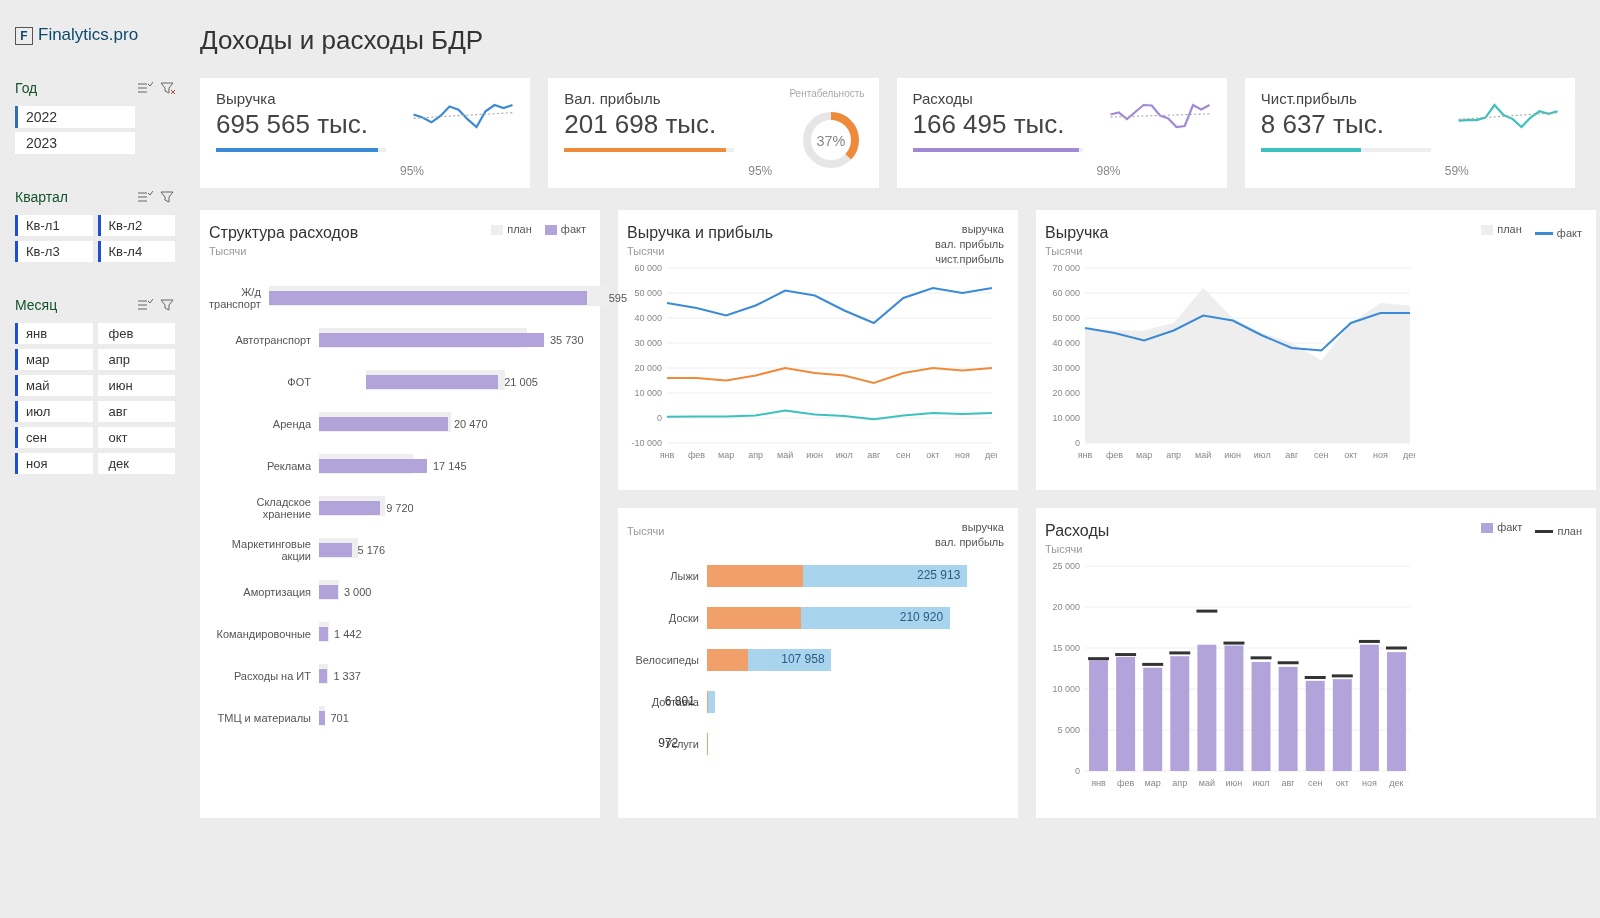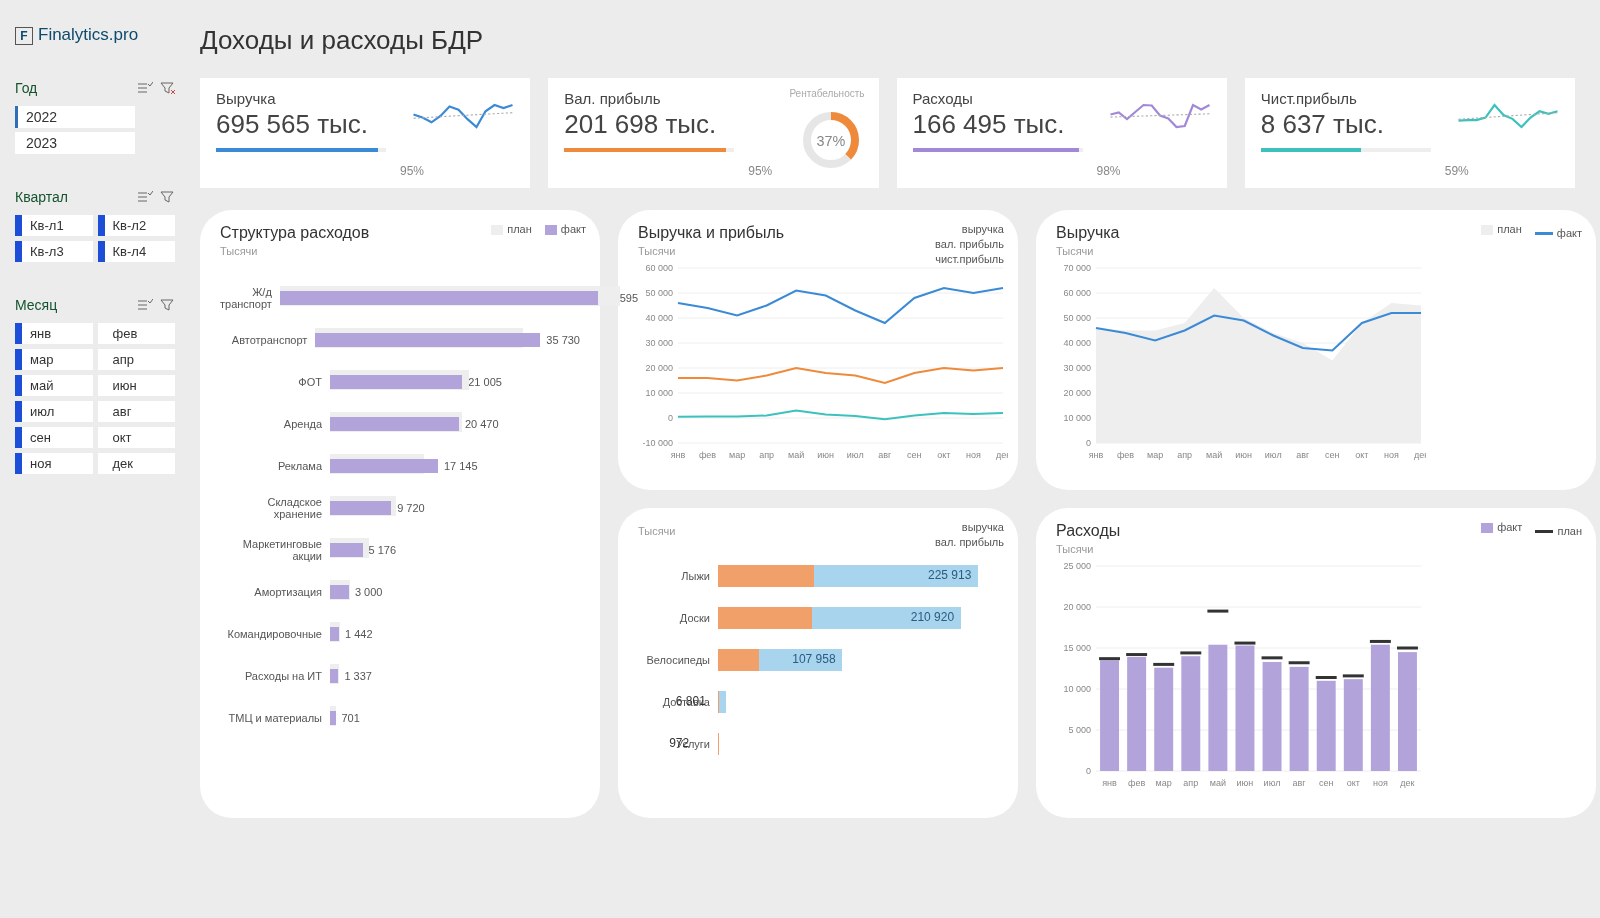--- a/index.html
+++ b/index.html
@@ -60,21 +60,21 @@
   }
   .year-list .opt.sel { border-left-color: #2f6fb7; }
   .grid-opts {
     display: grid;
     grid-template-columns: 1fr 1fr;
     gap: 5px;
   }
   .grid-opts .opt {
     background: #fff;
     padding: 3px 8px;
-    border-left: 7px solid #1d4ed8;
+    border-left: 3px solid #1d4ed8;
     font-size: 13px;
     cursor: pointer;
   }
   .grid-opts .opt.nosel { border-left-color: transparent; }
 
   
   .main {
     position: absolute;
     left: 200px; top: 0;
     width: 1400px;
@@ -148,23 +148,22 @@
   }
 
   .chart-grid {
     display: grid;
     grid-template-columns: 400px 400px 560px;
     grid-template-rows: 280px 310px;
     gap: 18px;
   }
   .panel {
     background: #fff;
-    padding: 14px 20px;
+    padding: 14px 9px;
     position: relative;
-    border-radius: 32px;
   }
   .panel .ptitle {
     font-size: 16px;
     color: #333;
   }
   .panel .psub {
     font-size: 11px;
     color: #999;
     margin-top: 3px;
   }
@@ -450,21 +449,21 @@
             </div>
           </div>
           <div class="hbar-row" style="height: 42px;">
             <div class="lbl">Автотранспорт</div>
             <div class="track">
       <div class="hbar-pl" style="width:207.7777777777778px"></div>
       <div class="hbar-ft" style="width:224.96666666666664px;background:#b3a3db"></div>
       <span class="hbar-val">35&nbsp;730</span>
             </div>
           </div>
-          <div class="hbar-row" style="height: 42px;">
+          <div class="hbar-row" style="height: 42px; gap: 47px;">
             <div class="lbl">ФОТ</div>
             <div class="track">
       <div class="hbar-pl" style="width:138.5185185185185px"></div>
       <div class="hbar-ft" style="width:132.2537037037037px;background:#b3a3db"></div>
       <span class="hbar-val">21&nbsp;005</span>
             </div>
           </div>
           <div class="hbar-row" style="height: 42px;">
             <div class="lbl">Аренда</div>
             <div class="track">

